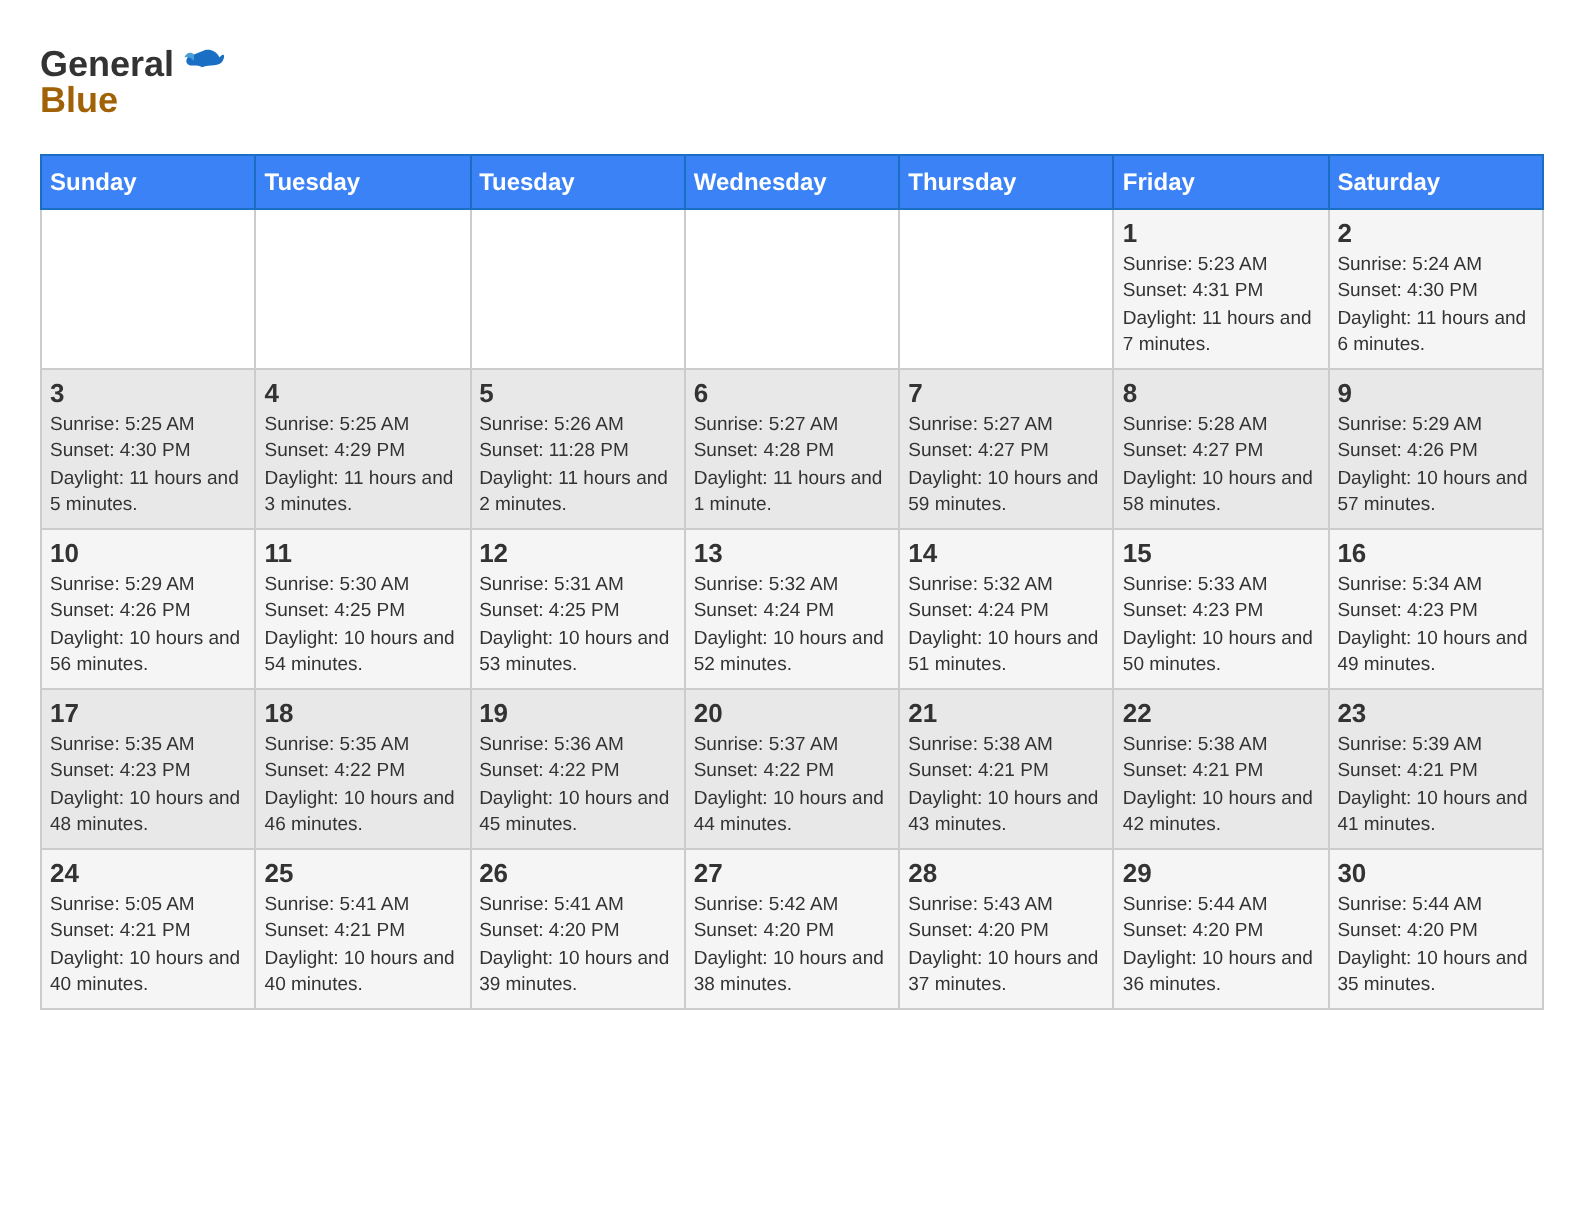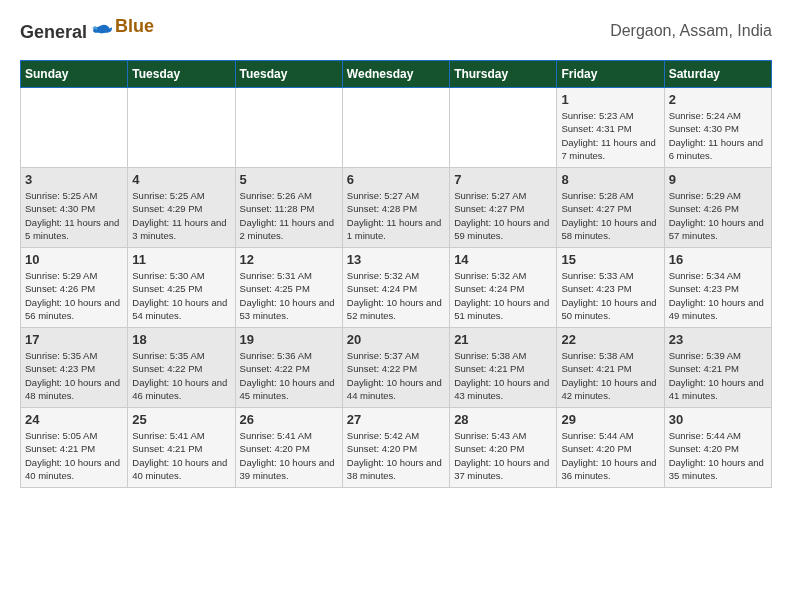--- a/index.html
+++ b/index.html
@@ -11,21 +11,21 @@
       padding: 20px;
     }
     .header {
       display: flex;
       justify-content: space-between;
       align-items: flex-start;
       margin-bottom: 16px;
     }
     .logo {
       display: flex;
-      flex-direction: row;
+      flex-direction: column;
       align-items: flex-start;
     }
     .logo-text {
       display: flex;
       align-items: center;
       gap: 0;
     }
     .logo-icon {
       width: 24px;
       height: 24px;
@@ -43,21 +43,21 @@
       font-size: 16px;
       color: #555;
       margin-top: 2px;
     }
     table {
       width: 100%;
       border-collapse: collapse;
       table-layout: fixed;
     }
     thead tr {
-      background-color: #14532d;
+      background-color: #3b82f6;
     }
     thead th {
       color: #fff;
       font-size: 12px;
       font-weight: bold;
       padding: 6px 4px;
       text-align: left;
       border: 1px solid #1a6fc4;
     }
     tbody tr {
@@ -97,21 +97,20 @@
     <div class="logo-text">
       <span style="font-size:18px;font-weight:bold;color:#333;">General</span>
       <svg class="logo-icon" viewBox="0 0 30 24" style="margin: 0 2px;">
         <path d="M15 4 C18 2, 24 3, 26 8 C28 5, 30 6, 28 10 C26 14, 20 12, 15 14 C12 12, 8 14, 6 12 C4 10, 6 6, 10 6 Z" fill="#1a6fc4"></path>
         <path d="M10 6 C8 4, 5 5, 4 8 C6 7, 8 8, 10 10 Z" fill="#4a9fd4"></path>
       </svg>
     </div>
     <span style="font-size:18px;font-weight:bold;color:#a16207;margin-top:-4px;">Blue</span>
   </div>
   <div class="title-section">
-    <div class="location">Dergaon, Assam, India</div>
   </div>
 </div>
 
 <table>
   <thead>
     <tr>
     <th>Sunday</th>
         <th>Tuesday</th>
         <th>Tuesday</th>
         <th>Wednesday</th>

